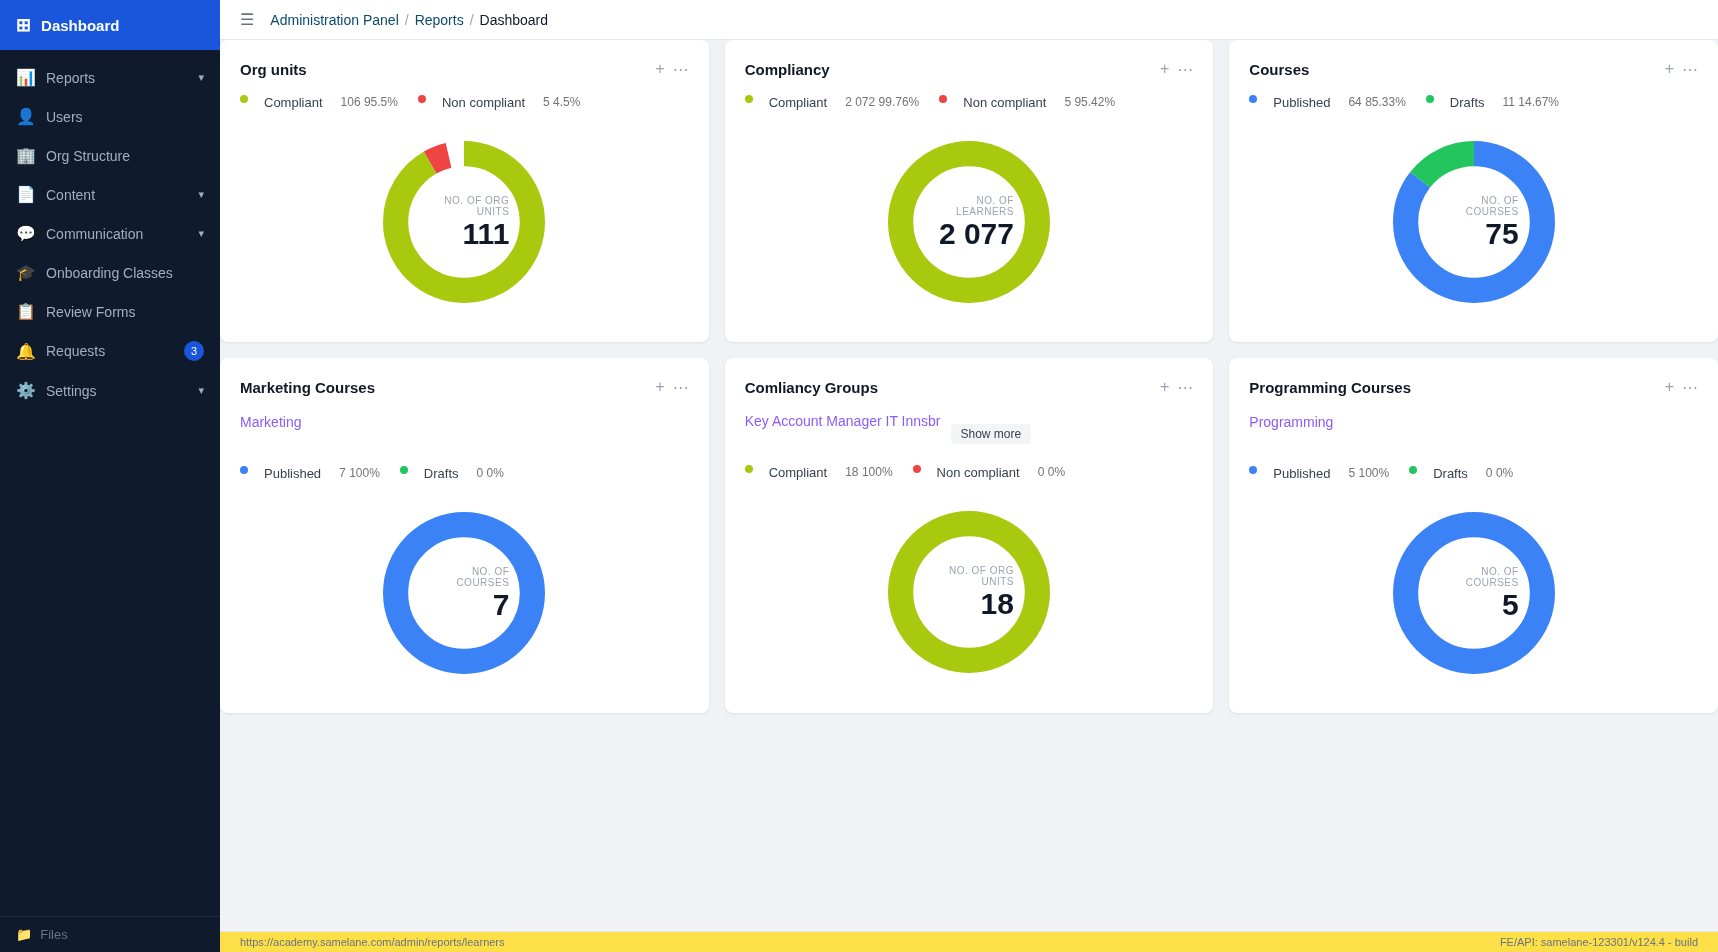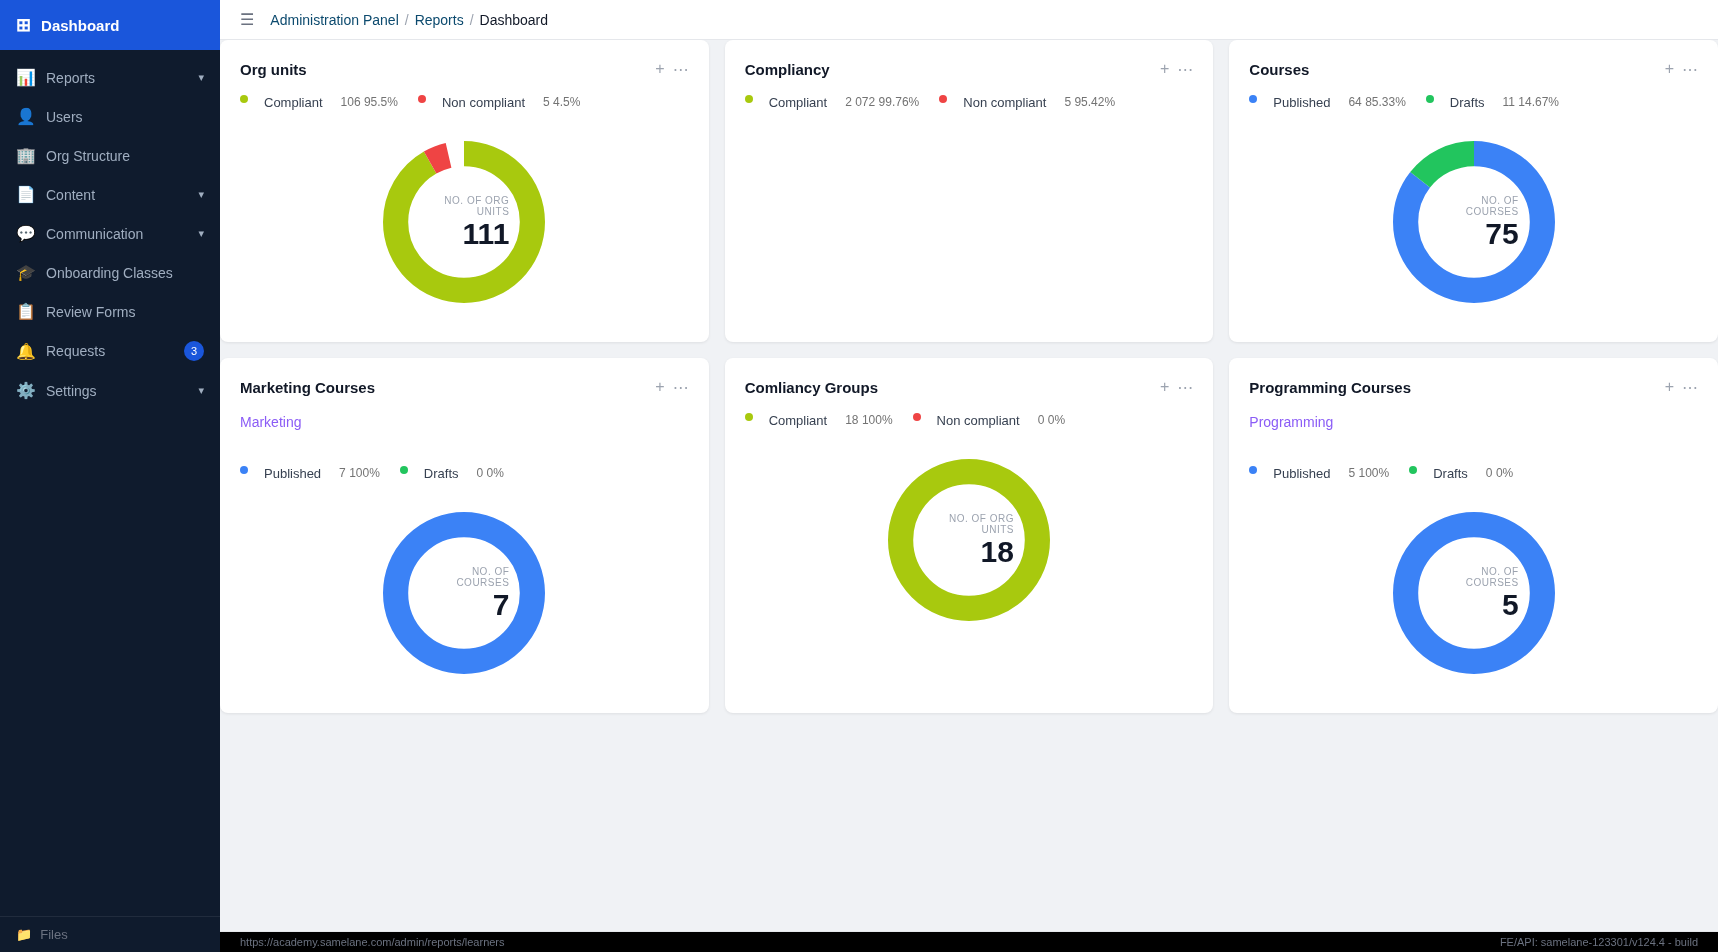--- a/index.html
+++ b/index.html
@@ -168,21 +168,21 @@
       border-radius: 4px;
       padding: 3px 10px;
       font-size: 12px;
       color: #374151;
       cursor: pointer;
       margin-left: 10px;
     }
 
     
     .status-bar {
-      background: #000000;
+      background: #fde047;
       border-top: 1px solid #e5e7eb;
       padding: 4px 20px;
       font-size: 11px;
       color: #6b7280;
       display: flex;
       justify-content: space-between;
       flex-shrink: 0;
     }
   </style>
 </head>
@@ -303,20 +303,32 @@
           <span class="legend-dot" style="background:#a8c90e"></span>
           <span class="legend-label">Compliant</span>
           <span class="legend-count"><span>2 072</span> <span>99.76%</span></span>
         </div>
         <div class="legend-item">
           <span class="legend-dot" style="background:#ef4444"></span>
           <span class="legend-label">Non compliant</span>
           <span class="legend-count"><span>5</span> <span>95.42%</span></span>
         </div>
       </div>
+      <div class="chart-container">
+        <div class="donut-wrap">
+          <svg viewBox="0 0 100 100">
+            <circle cx="50" cy="50" r="38" fill="none" stroke="#a8c90e" stroke-width="14" stroke-dasharray="238.4 239" stroke-dashoffset="0" transform="rotate(-90 50 50)"></circle>
+            <circle cx="50" cy="50" r="38" fill="none" stroke="#ef4444" stroke-width="14" stroke-dasharray="1 239" stroke-dashoffset="-238.4" transform="rotate(-90 50 50)"></circle>
+          </svg>
+          <div class="donut-center">
+            <div class="center-label">NO. OF LEARNERS</div>
+            <div class="center-value">2 077</div>
+          </div>
+        </div>
+      </div>
     </div>
 
     <div class="card">
       <div class="card-header">
         <span class="card-title">Courses</span>
         <div class="card-actions">
           <span>+</span>
           <span>⋯</span>
         </div>
       </div>
@@ -383,20 +395,24 @@
     </div>
 
     <div class="card">
       <div class="card-header">
         <span class="card-title">Comliancy Groups</span>
         <div class="card-actions">
           <span>+</span>
           <span>⋯</span>
         </div>
       </div>
+      <div style="margin-bottom:10px; display:flex; align-items:center;">
+        <span class="card-link">Key Account Manager IT Innsbr</span>
+        <button class="show-more-btn">Show more</button>
+      </div>
       <div class="legend-row">
         <div class="legend-item">
           <span class="legend-dot" style="background:#a8c90e"></span>
           <span class="legend-label">Compliant</span>
           <span class="legend-count"><span>18</span> <span>100%</span></span>
         </div>
         <div class="legend-item">
           <span class="legend-dot" style="background:#ef4444"></span>
           <span class="legend-label">Non compliant</span>
           <span class="legend-count"><span>0</span> <span>0%</span></span>

